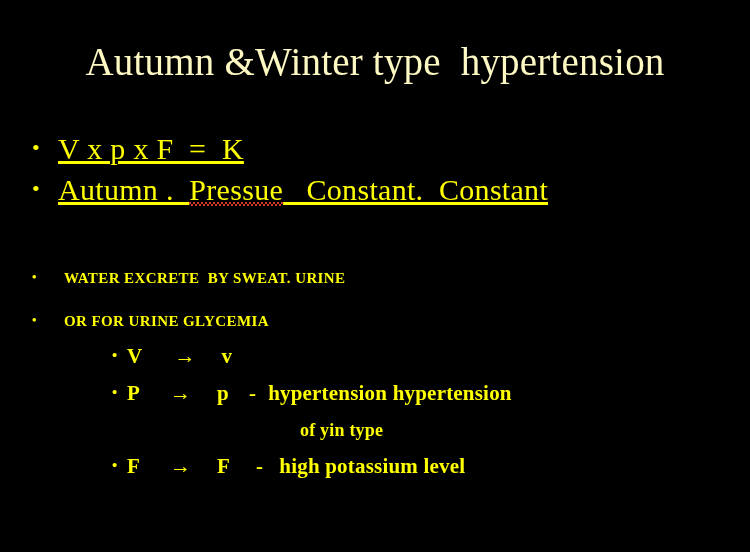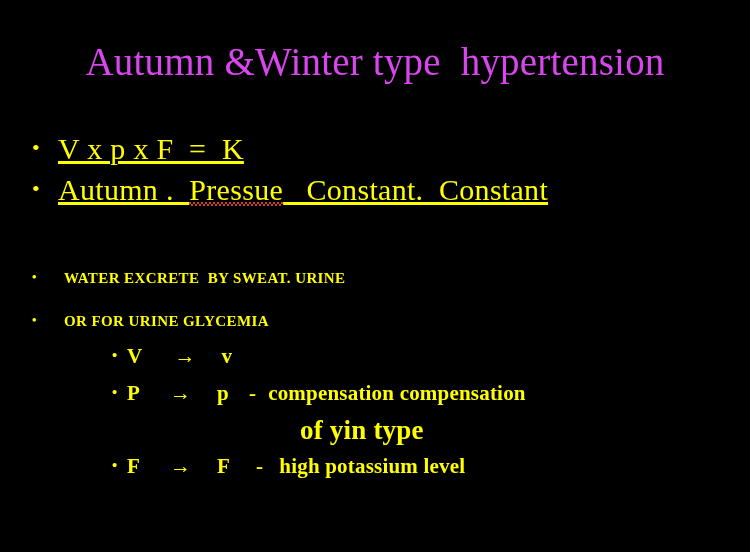--- a/index.html
+++ b/index.html
@@ -25,21 +25,21 @@
   .slide-title {
     position: absolute;
     left: 0;
     top: 40px;
     width: 750px;
     text-align: center;
     font-size: 39px;
     line-height: 44px;
     font-weight: normal;
     letter-spacing: 0.2px;
-    color: #d946ef;
+    color: #fef9c3;
     white-space: pre;
   }
 
   
   .row {
     position: absolute;
     display: flex;
     align-items: baseline;
     white-space: pre;
     color: #ffff00;
@@ -93,21 +93,21 @@
   .lvl3 .bullet {
     font-size: 15px;
     width: 15px;
     transform: translateY(-3px);
   }
   .lvl3 .row-text { letter-spacing: 0.2px; }
 
   
   .cont {
     position: absolute;
-    font-size: 27px;
+    font-size: 18px;
     line-height: 25px;
     font-weight: bold;
     white-space: pre;
     color: #ffff00;
     letter-spacing: 0.2px;
   }
 
   
   .misspelled {
     position: relative;
@@ -163,21 +163,21 @@
     <span class="arrow" style="margin-left:32px;">→</span>
     <span class="row-text" style="margin-left:26px;">v</span>
   </div>
 
   <div class="row lvl3" style="top:381px;">
     <span class="bullet">•</span>
     <span class="row-text">P</span>
     <span class="arrow" style="margin-left:30px;">→</span>
     <span class="row-text" style="margin-left:26px;">p</span>
     <span class="row-text" style="margin-left:20px;">-</span>
-    <span class="row-text" style="margin-left:12px;">compensation compensation</span>
+    <span class="row-text" style="margin-left:12px;">hypertension hypertension</span>
   </div>
 
   <div class="cont" style="left:300px; top:418px;">of yin type</div>
 
   <div class="row lvl3" style="top:454px;">
     <span class="bullet">•</span>
     <span class="row-text">F</span>
     <span class="arrow" style="margin-left:30px;">→</span>
     <span class="row-text" style="margin-left:26px;">F</span>
     <span class="row-text" style="margin-left:26px;">-</span>

